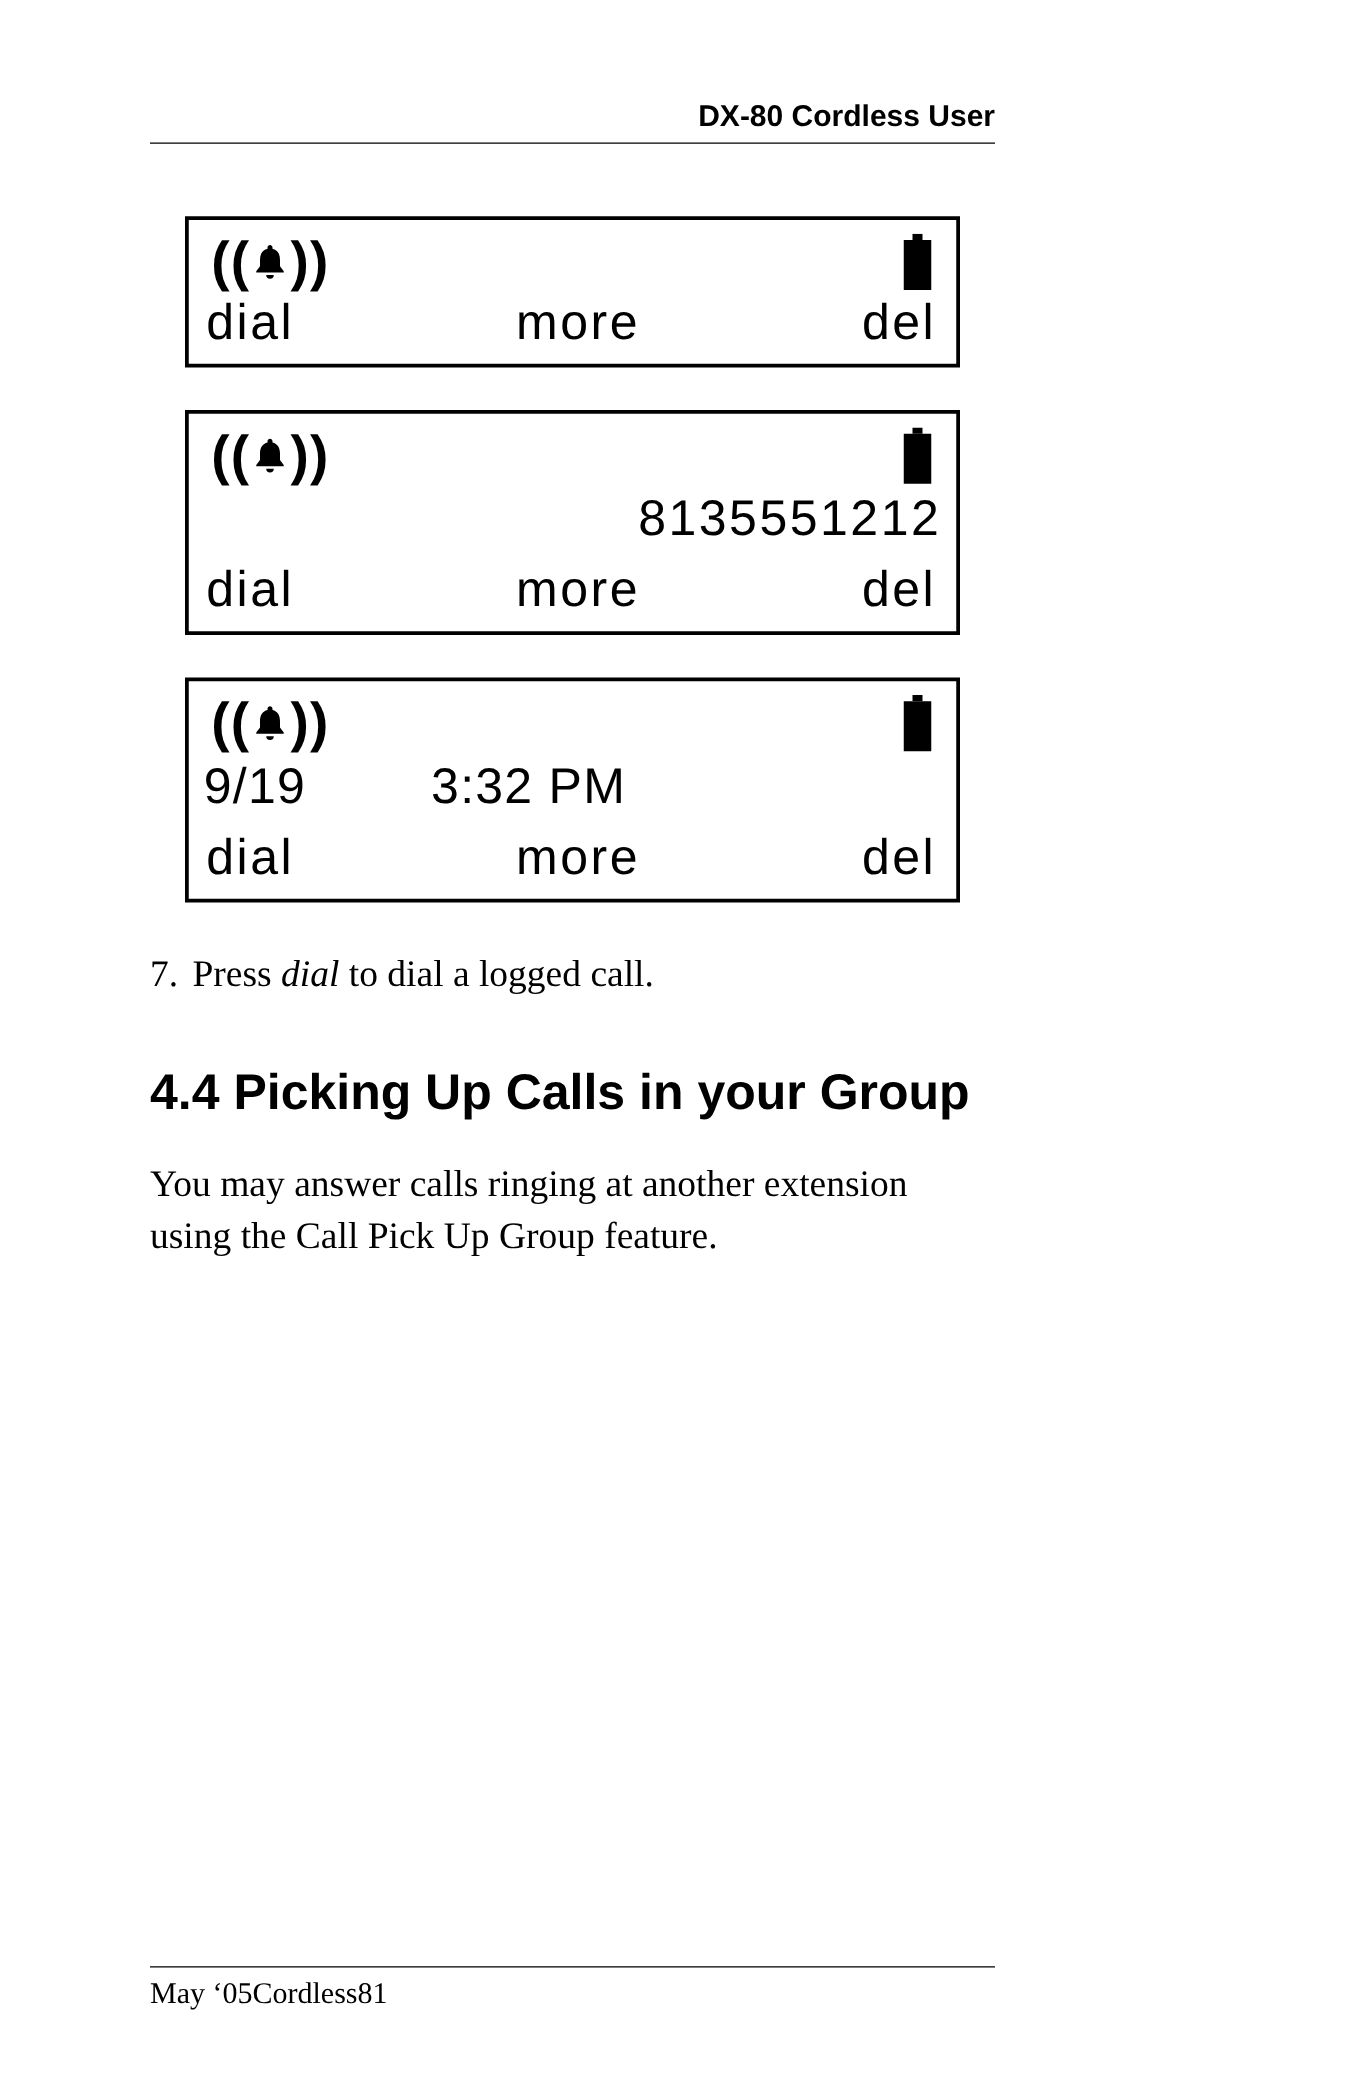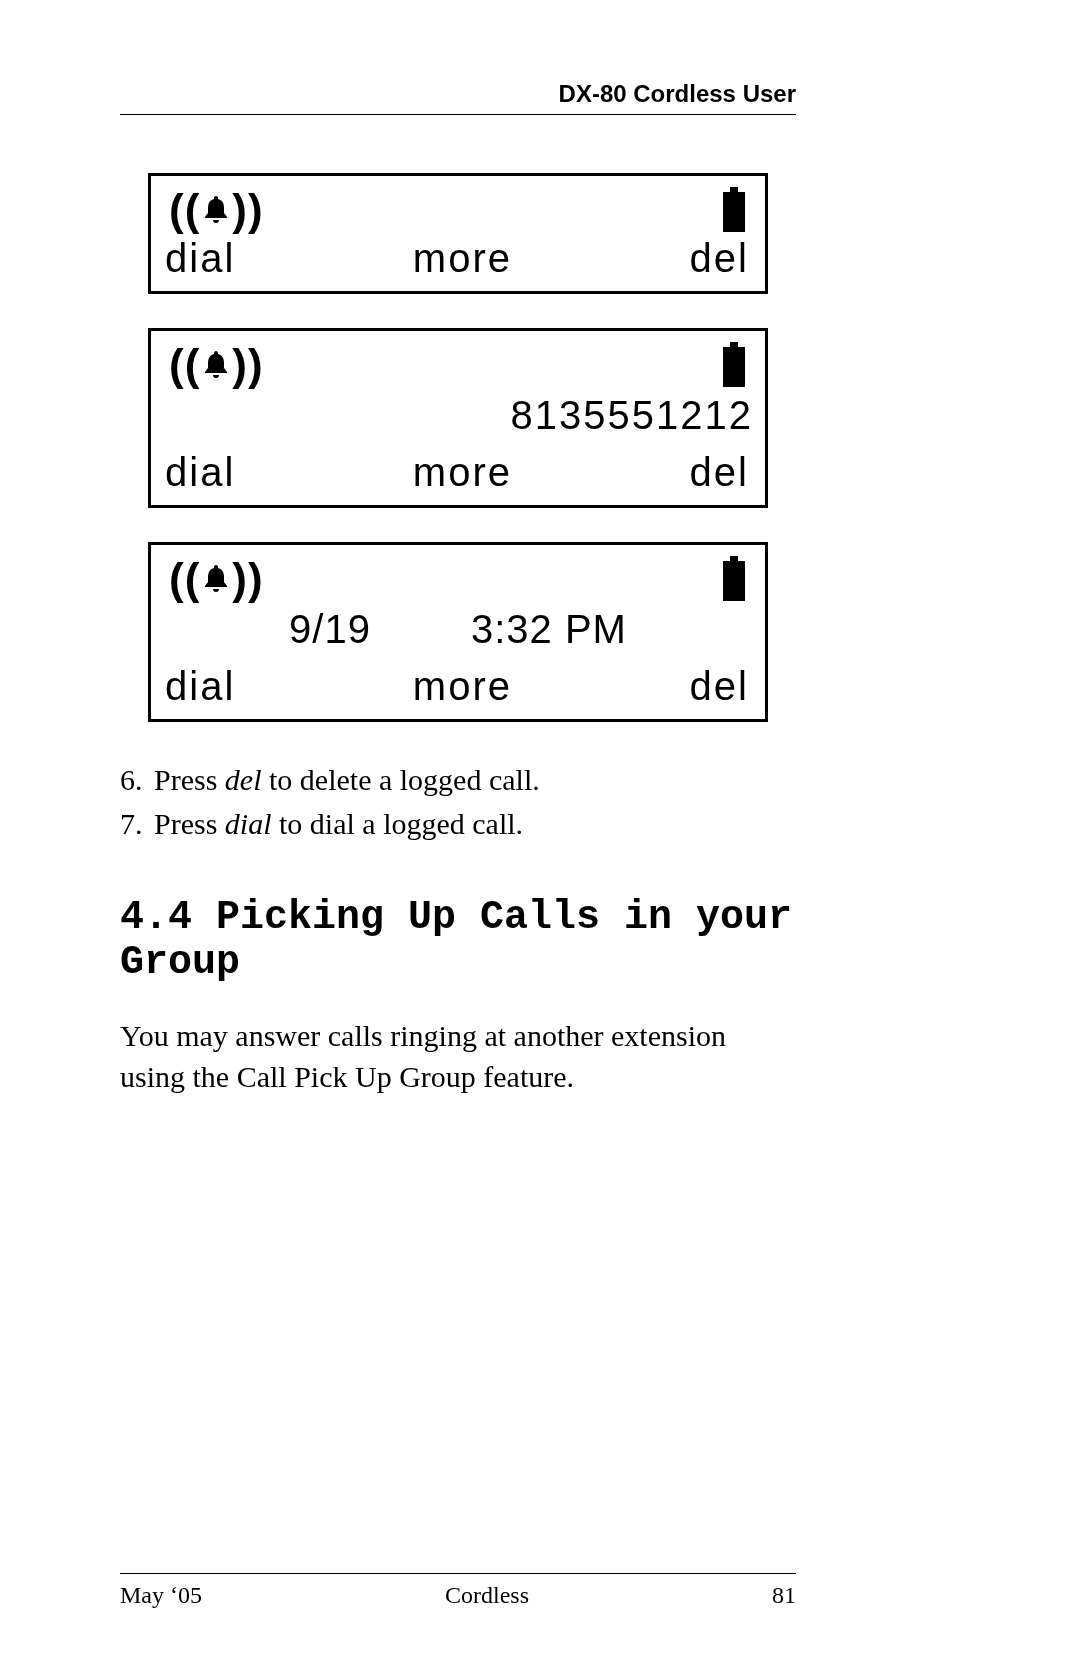--- a/index.html
+++ b/index.html
@@ -70,40 +70,39 @@
     letter-spacing: 3px;
     padding: 2px 12px 12px 12px;
   }
   .lcd-mid.left {
     text-align: right;
     letter-spacing: 2px;
     padding-left: 14px;
   }
   .lcd-mid.dt {
     display: flex;
-    justify-content: center;
     gap: 100px;
     letter-spacing: 1px;
   }
   .lcd-soft {
     display: flex;
     justify-content: space-between;
     padding: 0 16px 10px 14px;
     font-size: 40px;
     letter-spacing: 2px;
   }
   .steps {
     margin: 36px 0 0 0;
     font-size: 30px;
     line-height: 1.45;
   }
   .steps .num { display: inline-block; width: 34px; }
   .steps em { font-style: italic; }
   .section-heading {
-    font-family: Liberation Mono, monospace;
+    font-family: Liberation Sans, sans-serif;
     font-weight: bold;
     font-size: 40px;
     margin: 50px 0 30px 0;
   }
   .body-text {
     font-size: 30px;
     line-height: 1.38;
     margin-bottom: 18px;
   }
   .footer-rule {
@@ -111,21 +110,21 @@
     border-top: 1.5px solid #000;
     margin: 0 0 8px 0;
   }
   .footer {
     margin-top: auto;
     font-size: 24px;
     font-family: "Times New Roman", Times, serif;
   }
   .footer-row {
     display: flex;
-    justify-content: space-between;
+    justify-content: flex-start;
   }
 </style>
 </head>
 <body>
 
 <div class="page">
 
   <div class="header-title">DX-80 Cordless User</div>
   <hr class="header-rule">
 
@@ -208,23 +207,20 @@
         <span>dial</span>
         <span>more</span>
         <span>del</span>
       </div>
     </div>
 
   </div>
 
   <div class="steps">
     <div>
-      <span class="num">6.</span><span>Press </span><em>del</em><span> to delete a logged call.</span>
-    </div>
-    <div>
       <span class="num">7.</span><span>Press </span><em>dial</em><span> to dial a logged call.</span>
     </div>
   </div>
 
   <div class="section-heading">4.4  Picking Up Calls in your Group</div>
 
   <div class="body-text">You may answer calls ringing at another extension using the Call Pick Up Group feature.</div>
 
   <div class="footer">
     <hr class="footer-rule">

